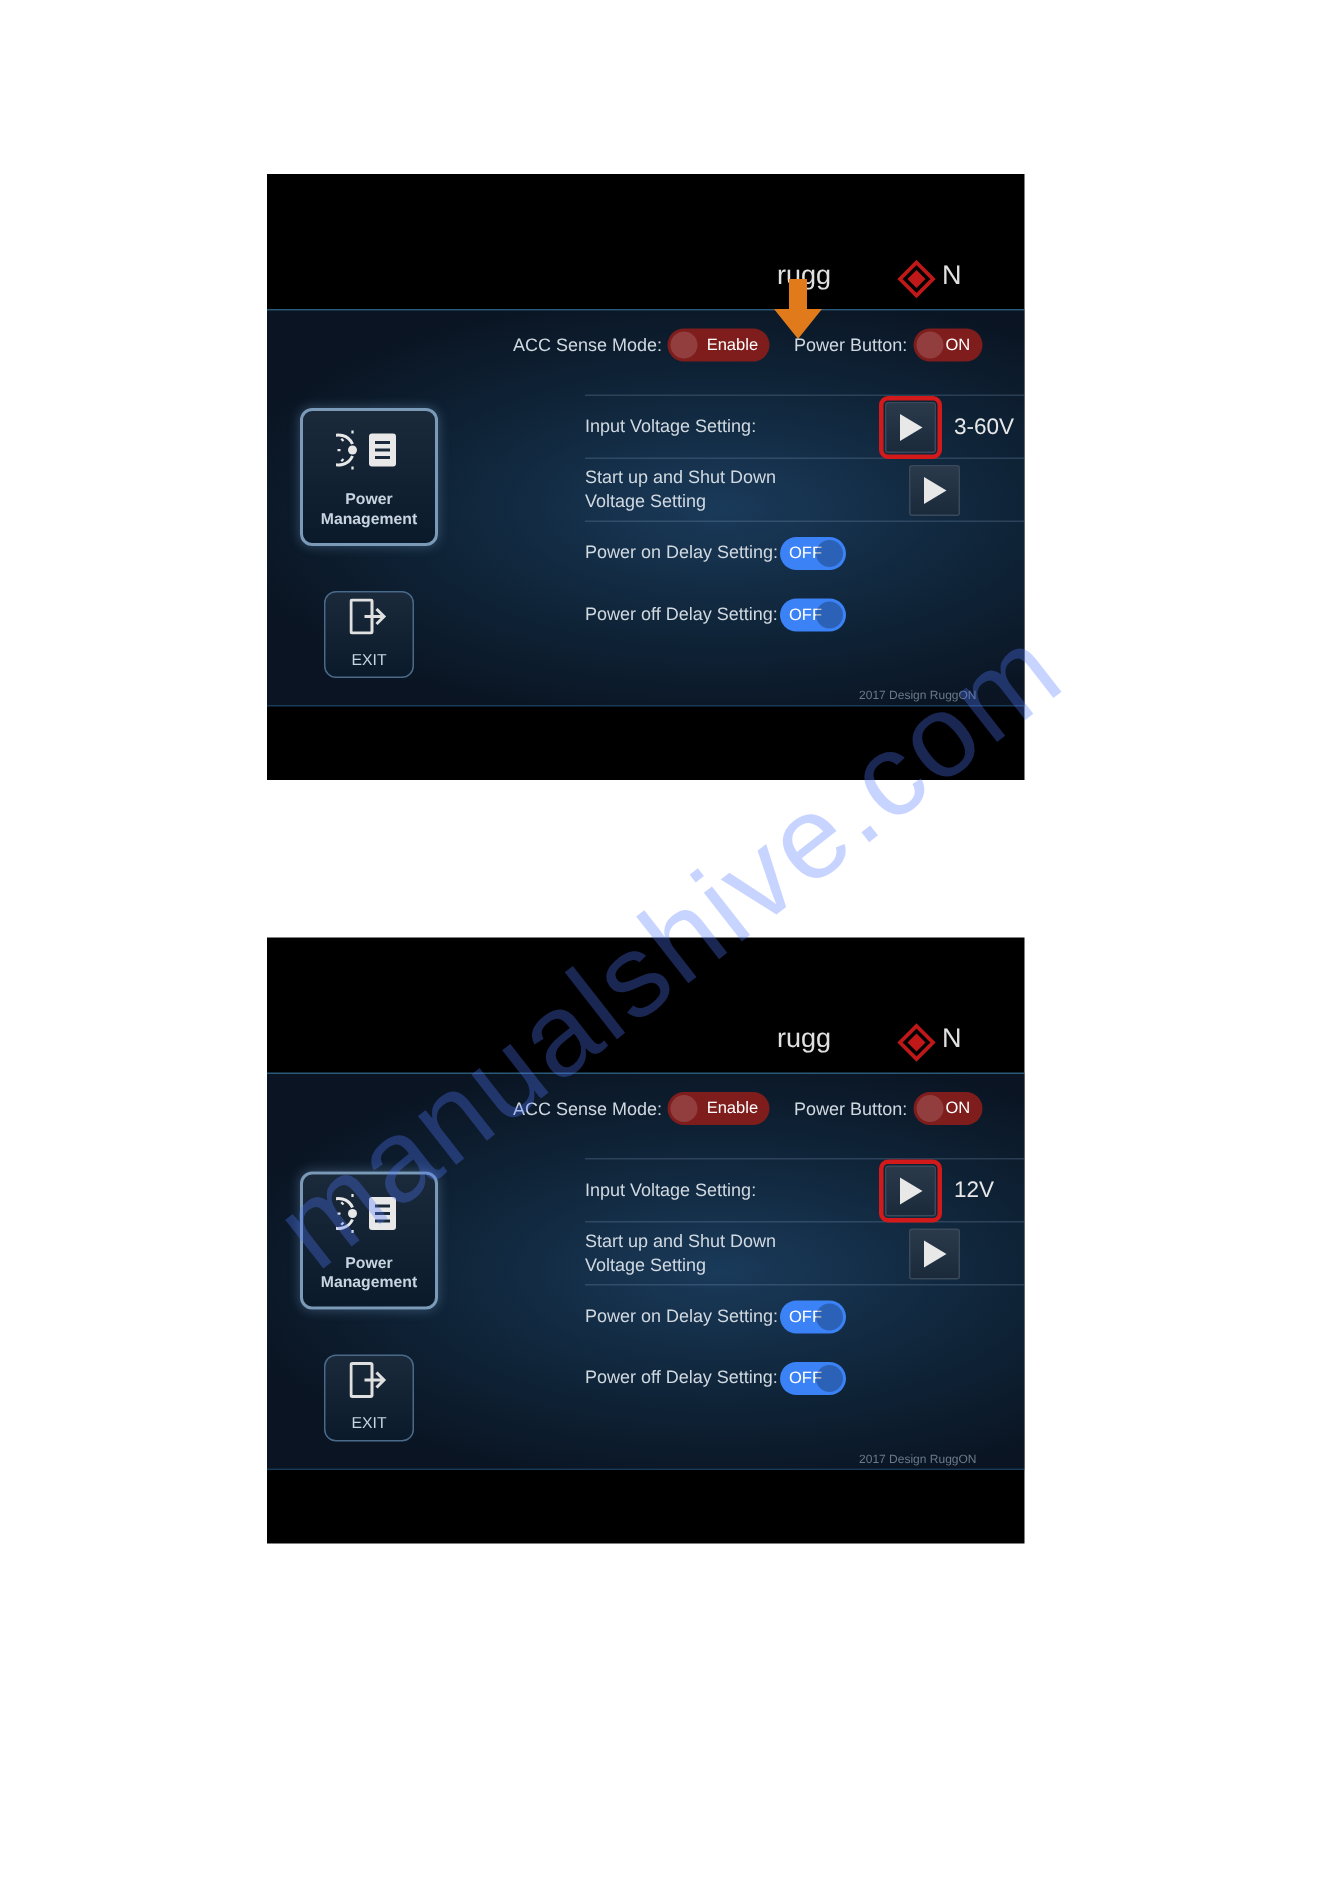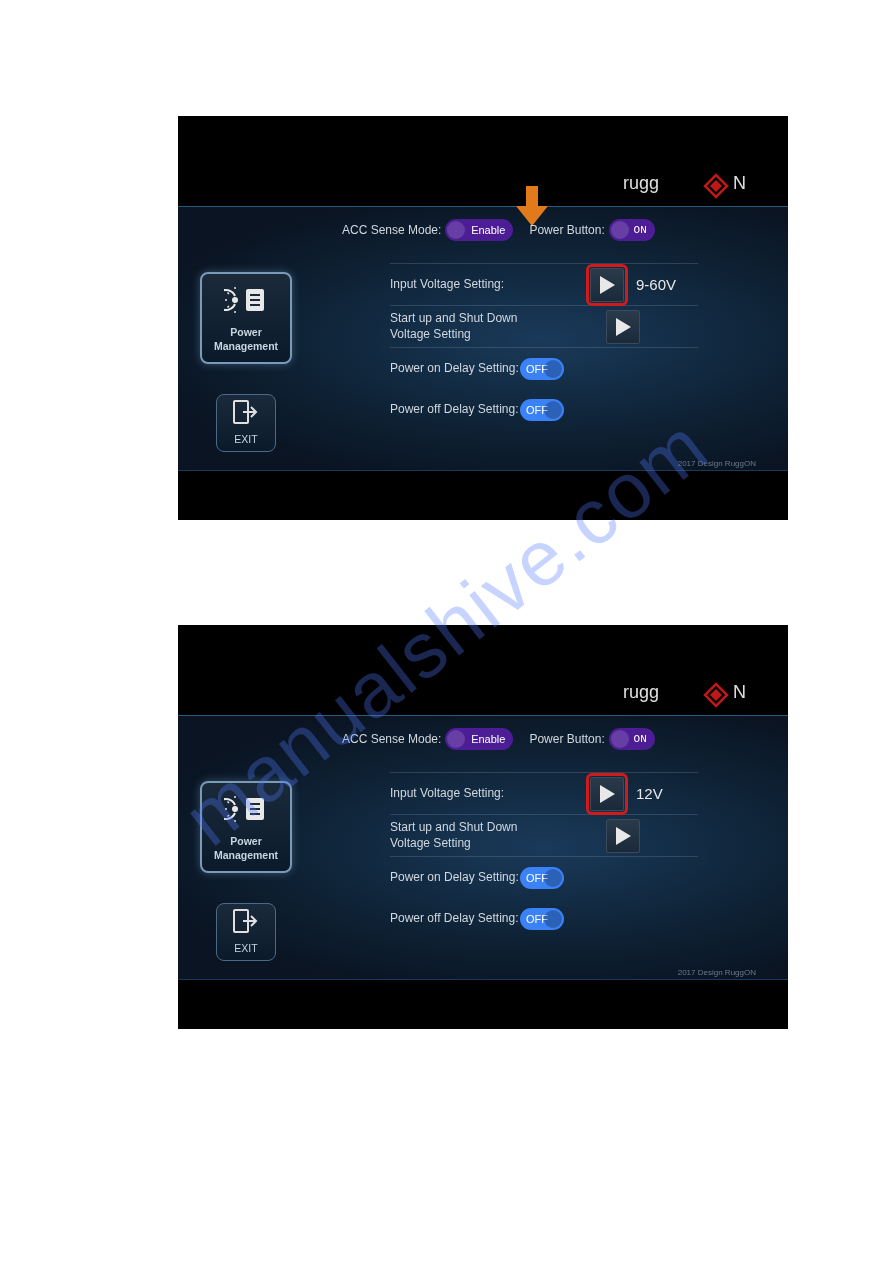--- a/index.html
+++ b/index.html
@@ -8,21 +8,21 @@
     height: 1263px;
     background: #ffffff;
     font-family: Arial, Helvetica, sans-serif;
     position: relative;
     overflow: hidden;
   }
 
   .panel {
     position: absolute;
     left: 178px;
-    width: 610px;
+    width: 505px;
     height: 404px;
     background: #000000;
     overflow: hidden;
   }
   .panel.p1 { top: 116px; }
   .panel.p2 { top: 625px; }
 
   .blue-band {
     position: absolute;
     top: 90px;
@@ -99,25 +99,25 @@
   .toggle {
     width: 68px;
     height: 22px;
     border-radius: 11px;
     display: inline-flex;
     align-items: center;
     position: relative;
     font-size: 11px;
     font-weight: 500;
   }
-  .toggle.on { background: #4c1d95; color: #fff; justify-content: flex-end; padding-right: 8px; }
+  .toggle.on { background: #7f1d1d; color: #fff; justify-content: flex-end; padding-right: 8px; }
   .toggle.on .knob { left: 2px; }
   .toggle.off { background: #3b82f6; color: #fff; justify-content: flex-start; padding-left: 6px; }
   .toggle.off .knob { right: 2px; }
-  .toggle.small-on { width: 46px; font-family: Liberation Mono, monospace; }
+  .toggle.small-on { width: 46px; }
   .knob {
     position: absolute;
     top: 2px;
     width: 18px;
     height: 18px;
     border-radius: 50%;
     background: rgba(255,255,255,0.15);
   }
   .toggle.off .knob { background: rgba(0,0,0,0.25); }
 
@@ -265,21 +265,21 @@
         <span class="knob"></span>
         <span>ON</span>
       </span>
     </div>
 
     <div class="setting-row">
       <span class="setting-label">Input Voltage Setting:</span>
       <span class="play-btn highlighted">
         <span class="tri"></span>
       </span>
-      <span class="voltage-value">9-60V</span>
+      <span class="voltage-value">3-60V</span>
     </div>
 
     <div class="setting-row">
       <span class="setting-label" style="white-space:pre-line">Start up and Shut Down
 Voltage Setting</span>
       <span style="width:16px"></span>
       <span class="play-btn">
         <span class="tri"></span>
       </span>
     </div>

